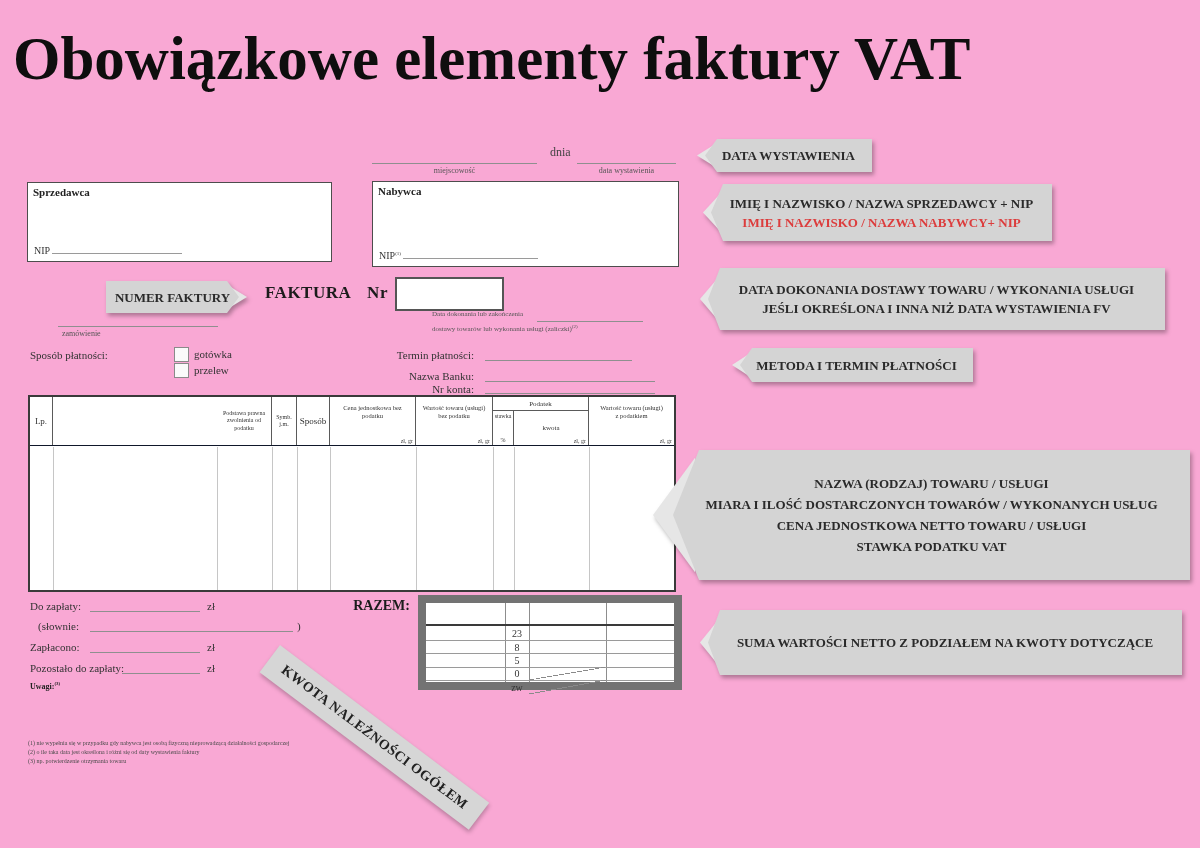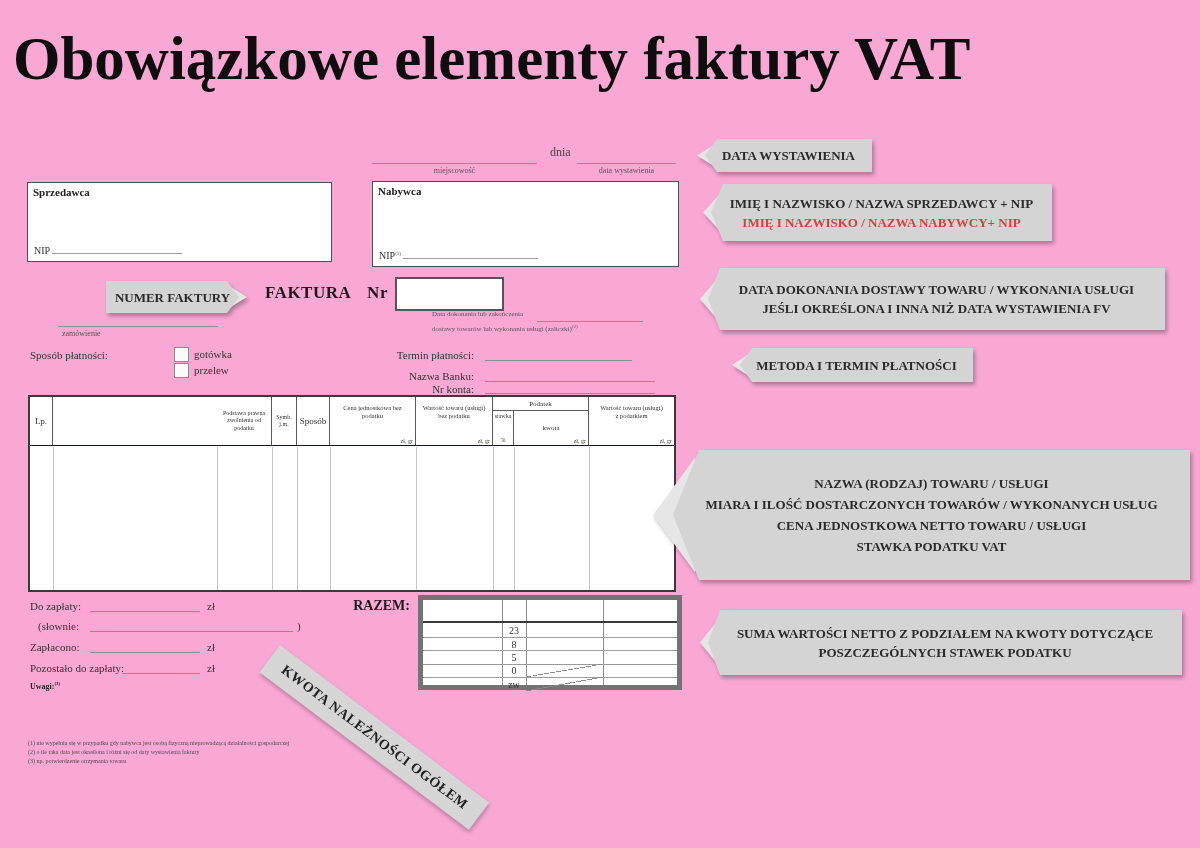--- a/index.html
+++ b/index.html
@@ -37,21 +37,21 @@
             box-sizing:border-box;background:#fff;}
   .thead{position:absolute;left:0;top:0;right:0;height:48px;border-bottom:1px solid #0f172a;padding-left:28px;}
   .hc{position:absolute;top:0;height:48px;border-right:1px solid #5a5a5a;box-sizing:border-box;
       display:flex;align-items:center;justify-content:center;text-align:center;color:#333;}
   .hc .wrapTxt{white-space:normal;line-height:1.25;}
   .zlgr{position:absolute;right:2px;bottom:1px;font-size:6px;color:#444;white-space:nowrap;}
   .tbody{position:absolute;left:0;top:50px;right:0;bottom:0;}
   .vl{position:absolute;top:0;bottom:0;width:1px;background:#c6c6c6;}
 
   
-  .sum{position:absolute;left:418px;top:595px;width:264px;height:95px;border:5px solid #737373;
+  .sum{position:absolute;left:418px;top:595px;width:264px;height:95px;border:8px solid #737373;
        box-sizing:border-box;background:#fff;}
   .sum .svl{position:absolute;top:0;bottom:0;width:1px;background:#8d8d8d;}
   .sum .shl{position:absolute;left:0;right:0;height:1px;background:#9a9a9a;}
   .sum .thick{position:absolute;left:0;right:0;top:21px;height:2px;background:#3a3a3a;}
   .rate{position:absolute;left:79px;width:24px;text-align:center;font-size:10px;color:#333;}
   .diag{position:absolute;left:103px;width:77px;
         background:linear-gradient(to bottom right,transparent 48.5%,#8a8a8a 48.5%,#8a8a8a 51.5%,transparent 51.5%);}
 
   .footnotes{position:absolute;left:28px;top:739px;font-size:6px;line-height:9px;color:#4a4a4a;}
 </style>
@@ -254,17 +254,16 @@
       <span>MIARA I ILOŚĆ DOSTARCZONYCH TOWARÓW / WYKONANYCH USŁUG</span>
       <span>CENA JEDNOSTKOWA NETTO TOWARU / USŁUGI</span>
       <span>STAWKA PODATKU VAT</span>
     </div>
   </div>
 
   <div class="bwrap" style="left:700px;top:610px;width:482px;height:65px">
     <div class="btip"></div>
     <div class="bshape">
       <span>SUMA WARTOŚCI NETTO Z PODZIAŁEM NA KWOTY DOTYCZĄCE</span>
-      <span>POSZCZEGÓLNYCH STAWEK PODATKU</span>
     </div>
   </div>
 
 </div>
 
 </body></html>

